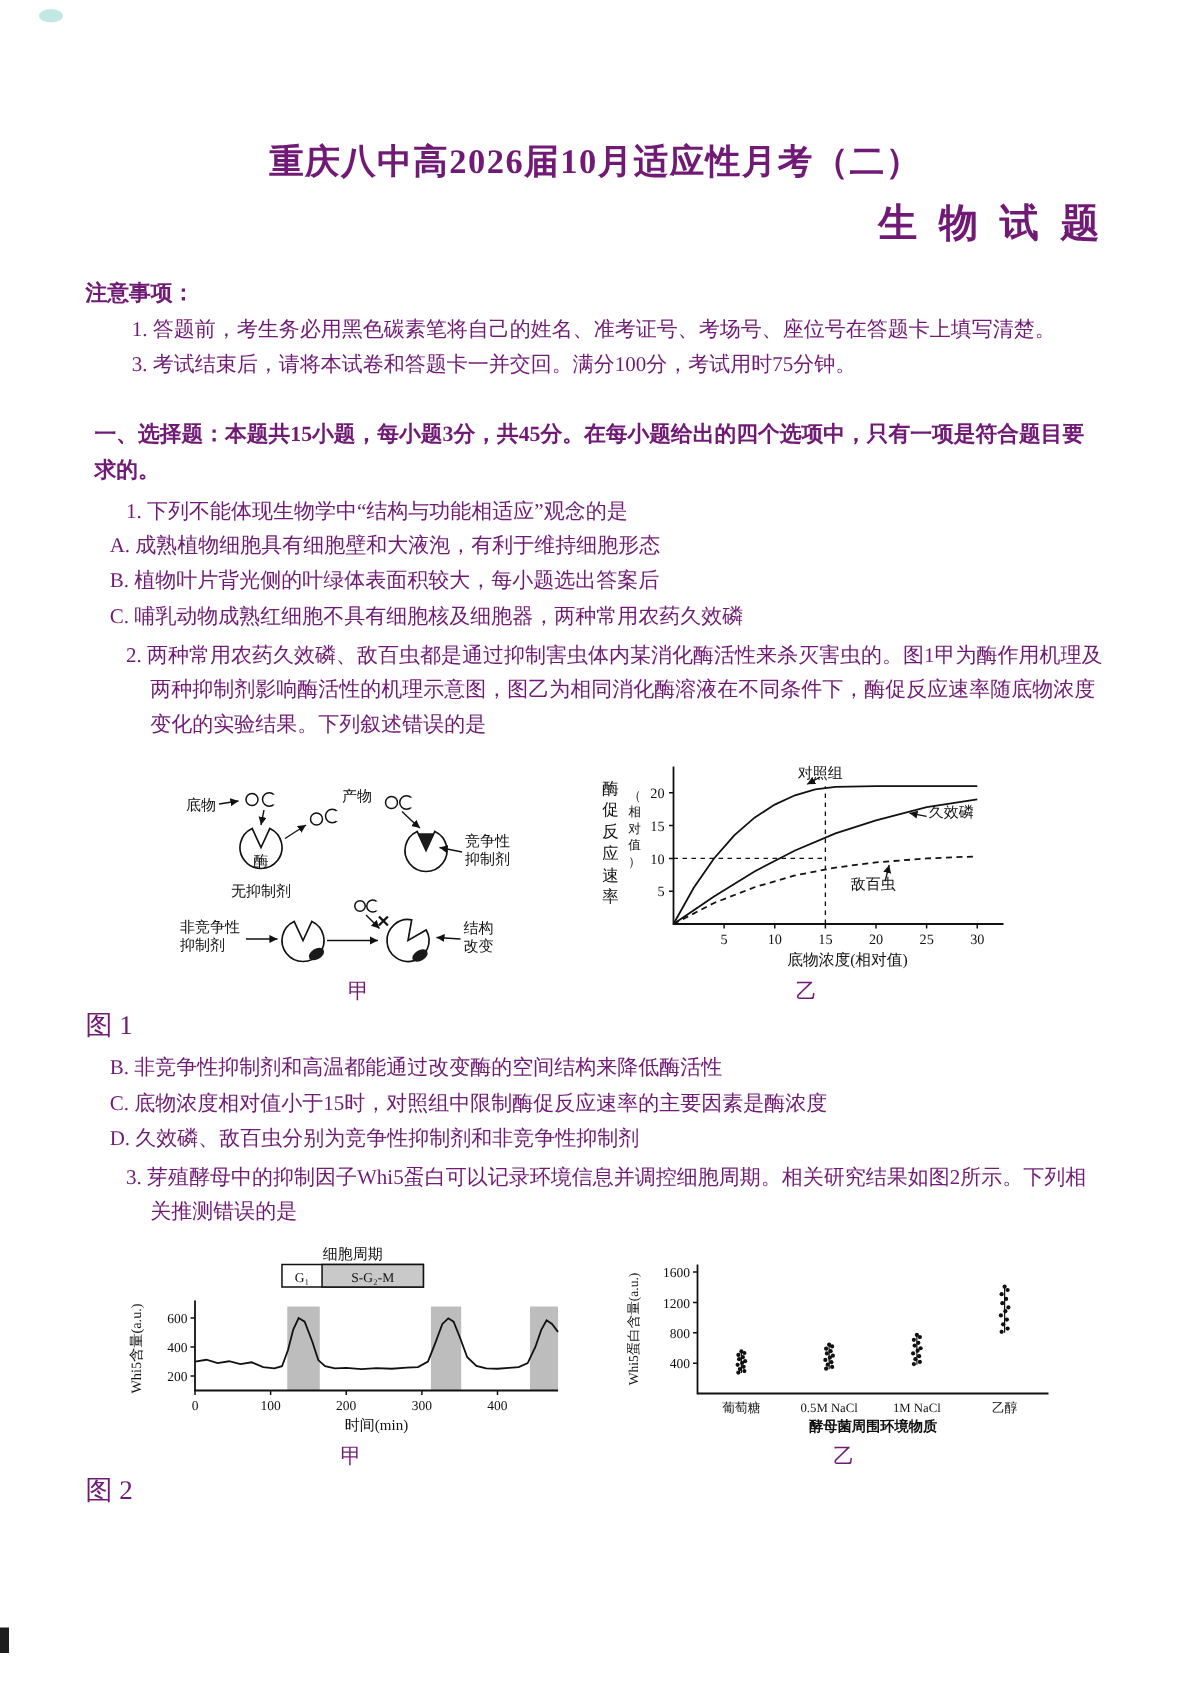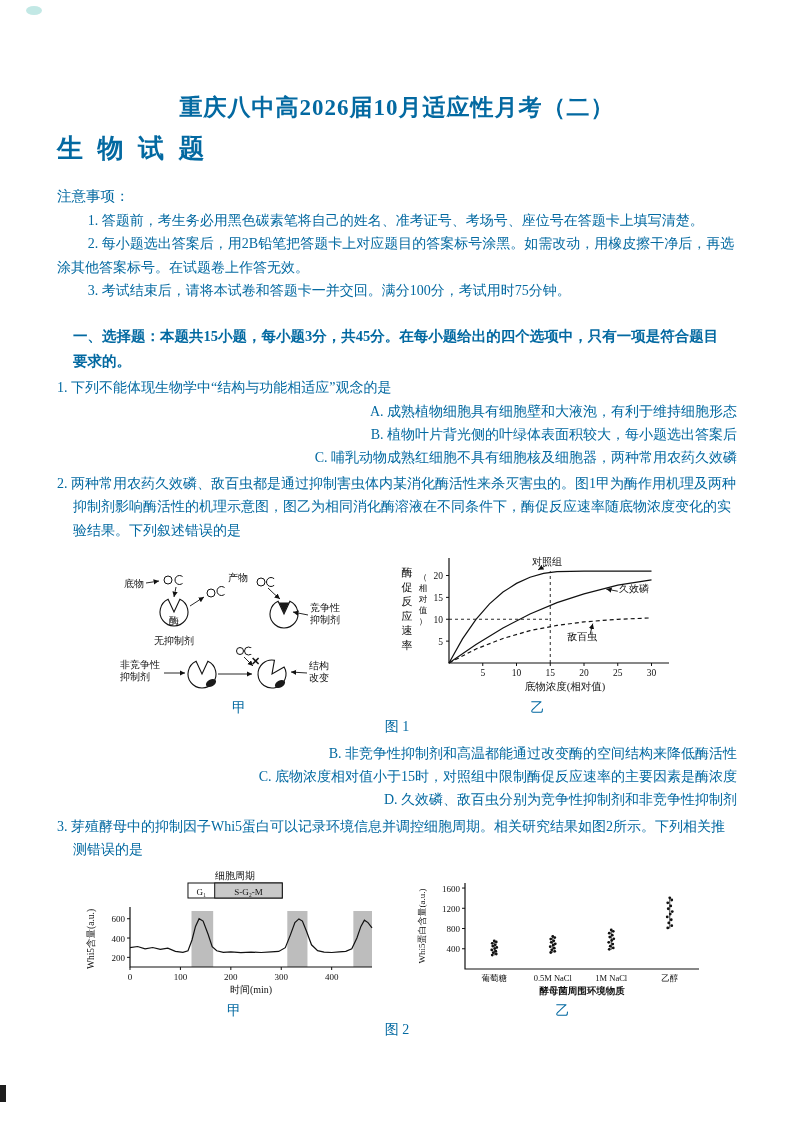--- a/index.html
+++ b/index.html
@@ -1,49 +1,48 @@
 <!DOCTYPE html>
 <html><head>
 <meta charset="utf-8">
 <style>
   html,body{margin:0;padding:0;background:#ffffff;}
   .page{position:relative;width:794px;height:1123px;background:#fff;overflow:hidden;
-        font-family:"Liberation Serif","DejaVu Serif",serif;color:#0369a1;}
+        font-family:"Liberation Serif","DejaVu Serif",serif;color:#701a75;}
   .content{padding:0 57px;}
   h1.title{margin:92px 0 0;text-align:center;font-size:23px;font-weight:bold;letter-spacing:1px;}
-  h2.subtitle{margin:8px 0 18px;text-align:left;font-size:26px;font-weight:bold;letter-spacing:4px;}
+  h2.subtitle{margin:8px 0 18px;text-align:right;font-size:26px;font-weight:bold;letter-spacing:4px;}
   p{margin:0;font-size:14px;line-height:1.66;}
-  .notice-head{font-weight:normal;font-size:14.5px;margin:4px 0 1px;}
+  .notice-head{font-weight:bold;font-size:14.5px;margin:4px 0 1px;}
   .notice-item{text-indent:2.2em;}
-  .section-head{font-weight:bold;font-size:14.5px;margin:22px 16px 3px;line-height:1.7;}
-  .stem{margin-top:3px;}
+  .section-head{font-weight:bold;font-size:14.5px;margin:22px 6px 3px;line-height:1.7;}
+  .stem{margin-top:3px;margin-left:27px;}
   .hang{padding-left:1.15em;text-indent:-1.15em;}
-  .opt{padding-left:1.15em;text-align:right;}
+  .opt{padding-left:1.15em;}
   .figrow{display:flex;justify-content:center;align-items:flex-end;gap:26px;margin:6px 0 0;}
   .figcol{display:flex;flex-direction:column;align-items:center;}
   .figcap{text-align:center;font-size:14px;margin-top:1px;}
-  .figmain{text-align:center;font-size:14px;margin:1px 0 6px;}
+  .figmain{text-align:left;font-size:18px;margin:1px 0 6px;}
   svg text{font-family:"Liberation Serif","DejaVu Serif",serif;fill:#111;}
   .mark-tl{position:absolute;left:26px;top:6px;width:16px;height:9px;background:#8fd6cf;opacity:.55;border-radius:50%;}
   .mark-bl{position:absolute;left:0;top:1085px;width:6px;height:17px;background:#1e1e1e;}
 </style>
 </head>
 <body>
 
 <div class="page">
   <div class="mark-tl"></div>
   <div class="mark-bl"></div>
 
   <div class="content">
     <h1 class="title">重庆八中高2026届10月适应性月考（二）</h1>
     <h2 class="subtitle">生 物 试 题</h2>
 
     <p class="notice-head">注意事项：</p>
     <p class="notice-item">1. 答题前，考生务必用黑色碳素笔将自己的姓名、准考证号、考场号、座位号在答题卡上填写清楚。</p>
-    <p class="notice-item">2. 每小题选出答案后，用2B铅笔把答题卡上对应题目的答案标号涂黑。如需改动，用橡皮擦干净后，再选涂其他答案标号。在试题卷上作答无效。</p>
     <p class="notice-item">3. 考试结束后，请将本试卷和答题卡一并交回。满分100分，考试用时75分钟。</p>
 
     <p class="section-head">一、选择题：本题共15小题，每小题3分，共45分。在每小题给出的四个选项中，只有一项是符合题目要求的。</p>
 
     <p class="stem">1. 下列不能体现生物学中“结构与功能相适应”观念的是</p>
     <p class="opt">A. 成熟植物细胞具有细胞壁和大液泡，有利于维持细胞形态</p>
     <p class="opt">B. 植物叶片背光侧的叶绿体表面积较大，每小题选出答案后</p>
     <p class="opt">C. 哺乳动物成熟红细胞不具有细胞核及细胞器，两种常用农药久效磷</p>
 
     <p class="stem hang">2. 两种常用农药久效磷、敌百虫都是通过抑制害虫体内某消化酶活性来杀灭害虫的。图1甲为酶作用机理及两种抑制剂影响酶活性的机理示意图，图乙为相同消化酶溶液在不同条件下，酶促反应速率随底物浓度变化的实验结果。下列叙述错误的是</p>

